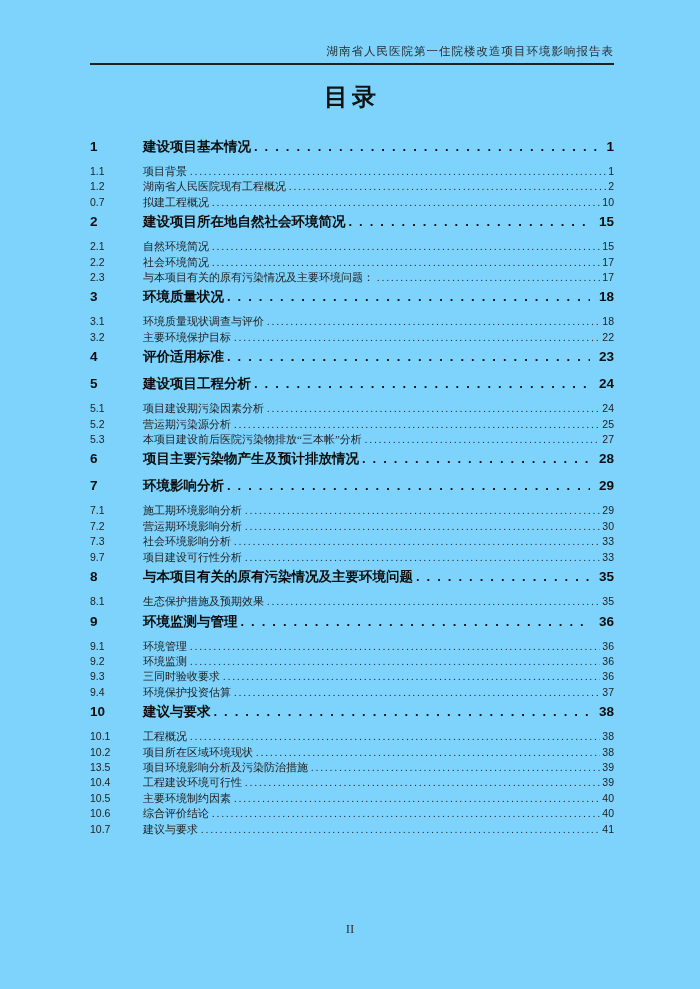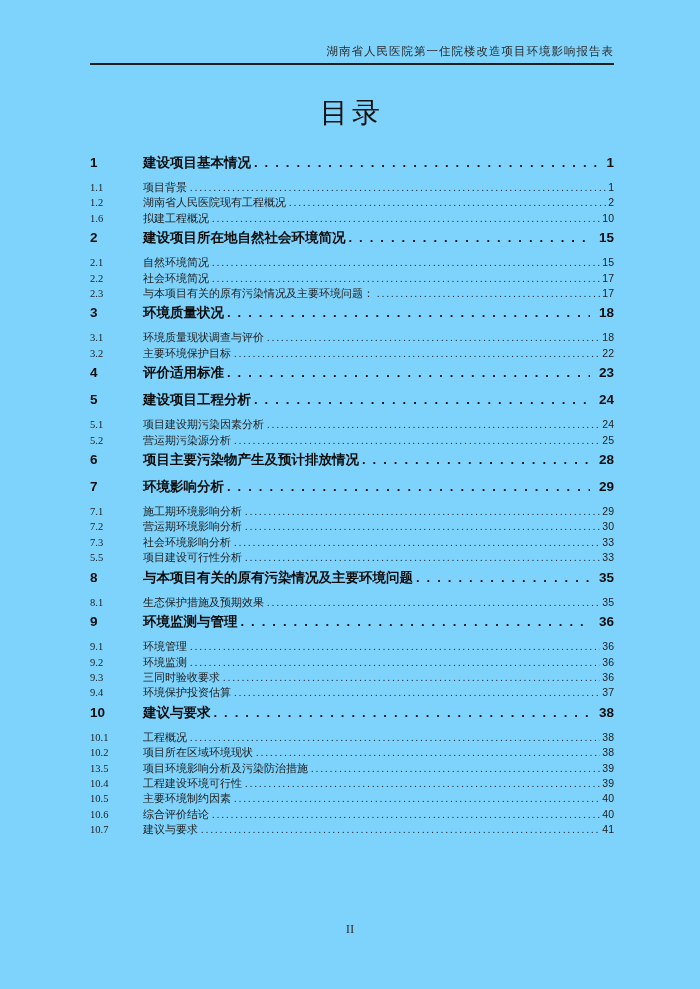--- a/index.html
+++ b/index.html
@@ -22,25 +22,25 @@
   .header {
     text-align: right;
     font-size: 11.5px;
     line-height: 14px;
     letter-spacing: 1px;
     color: #2a2a2a;
     padding-bottom: 5px;
     border-bottom: 2px solid #1f1f1f;
   }
   .toc-title {
-    margin: 33px 0 25px 0;
+    margin: 17px 0 25px 0;
     text-align: center;
     font-family: "Liberation Sans", "DejaVu Sans", sans-serif;
-    font-weight: normal;
-    font-size: 28px;
+    font-weight: bold;
+    font-size: 24px;
     line-height: 30px;
     letter-spacing: 4px;
     color: #111;
   }
   .toc-row {
     display: flex;
     align-items: baseline;
     white-space: nowrap;
   }
   .toc-row .num {
@@ -70,21 +70,21 @@
     margin: 2px 0 7px 0;
     color: #0d0d0d;
   }
   .toc-row.chapter .leader { font-size: 13px; letter-spacing: 7px; }
   .toc-row.chapter .pg { padding-left: 9px; font-size: 13.5px; }
   .toc-row.sub {
     font-size: 11px;
     line-height: 15.4px;
     color: #222;
   }
-  .toc-row.sub .num { font-size: 10.5px; font-family: Liberation Serif, serif; }
+  .toc-row.sub .num { font-size: 10.5px; }
   .toc-row.sub .leader { font-size: 10px; letter-spacing: 2.2px; }
   .toc-row.sub .pg { padding-left: 2px; font-size: 10.5px; }
   .footer {
     position: absolute;
     left: 0;
     right: 0;
     top: 921px;
     text-align: center;
     font-size: 13px;
     color: #333;
@@ -113,21 +113,21 @@
           <span class="leader"></span>
           <span class="pg">1</span>
         </div>
         <div class="toc-row sub">
           <span class="num">1.2</span>
           <span class="ttl">湖南省人民医院现有工程概况</span>
           <span class="leader"></span>
           <span class="pg">2</span>
         </div>
         <div class="toc-row sub">
-          <span class="num">1.6</span>
+          <span class="num">0.7</span>
           <span class="ttl">拟建工程概况</span>
           <span class="leader"></span>
           <span class="pg">10</span>
         </div>
         <div class="toc-row chapter">
           <span class="num">2</span>
           <span class="ttl">建设项目所在地自然社会环境简况</span>
           <span class="leader"></span>
           <span class="pg">15</span>
         </div>
@@ -184,20 +184,26 @@
           <span class="ttl">项目建设期污染因素分析</span>
           <span class="leader"></span>
           <span class="pg">24</span>
         </div>
         <div class="toc-row sub">
           <span class="num">5.2</span>
           <span class="ttl">营运期污染源分析</span>
           <span class="leader"></span>
           <span class="pg">25</span>
         </div>
+        <div class="toc-row sub">
+          <span class="num">5.3</span>
+          <span class="ttl">本项目建设前后医院污染物排放“三本帐”分析</span>
+          <span class="leader"></span>
+          <span class="pg">27</span>
+        </div>
         <div class="toc-row chapter">
           <span class="num">6</span>
           <span class="ttl">项目主要污染物产生及预计排放情况</span>
           <span class="leader"></span>
           <span class="pg">28</span>
         </div>
         <div class="toc-row chapter">
           <span class="num">7</span>
           <span class="ttl">环境影响分析</span>
           <span class="leader"></span>
@@ -215,21 +221,21 @@
           <span class="leader"></span>
           <span class="pg">30</span>
         </div>
         <div class="toc-row sub">
           <span class="num">7.3</span>
           <span class="ttl">社会环境影响分析</span>
           <span class="leader"></span>
           <span class="pg">33</span>
         </div>
         <div class="toc-row sub">
-          <span class="num">5.5</span>
+          <span class="num">9.7</span>
           <span class="ttl">项目建设可行性分析</span>
           <span class="leader"></span>
           <span class="pg">33</span>
         </div>
         <div class="toc-row chapter">
           <span class="num">8</span>
           <span class="ttl">与本项目有关的原有污染情况及主要环境问题</span>
           <span class="leader"></span>
           <span class="pg">35</span>
         </div>

